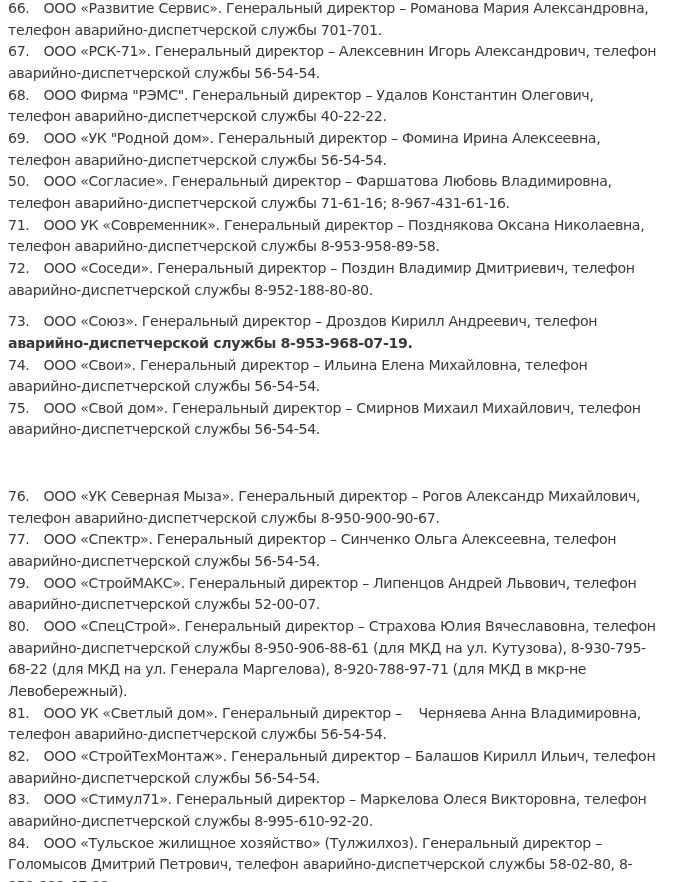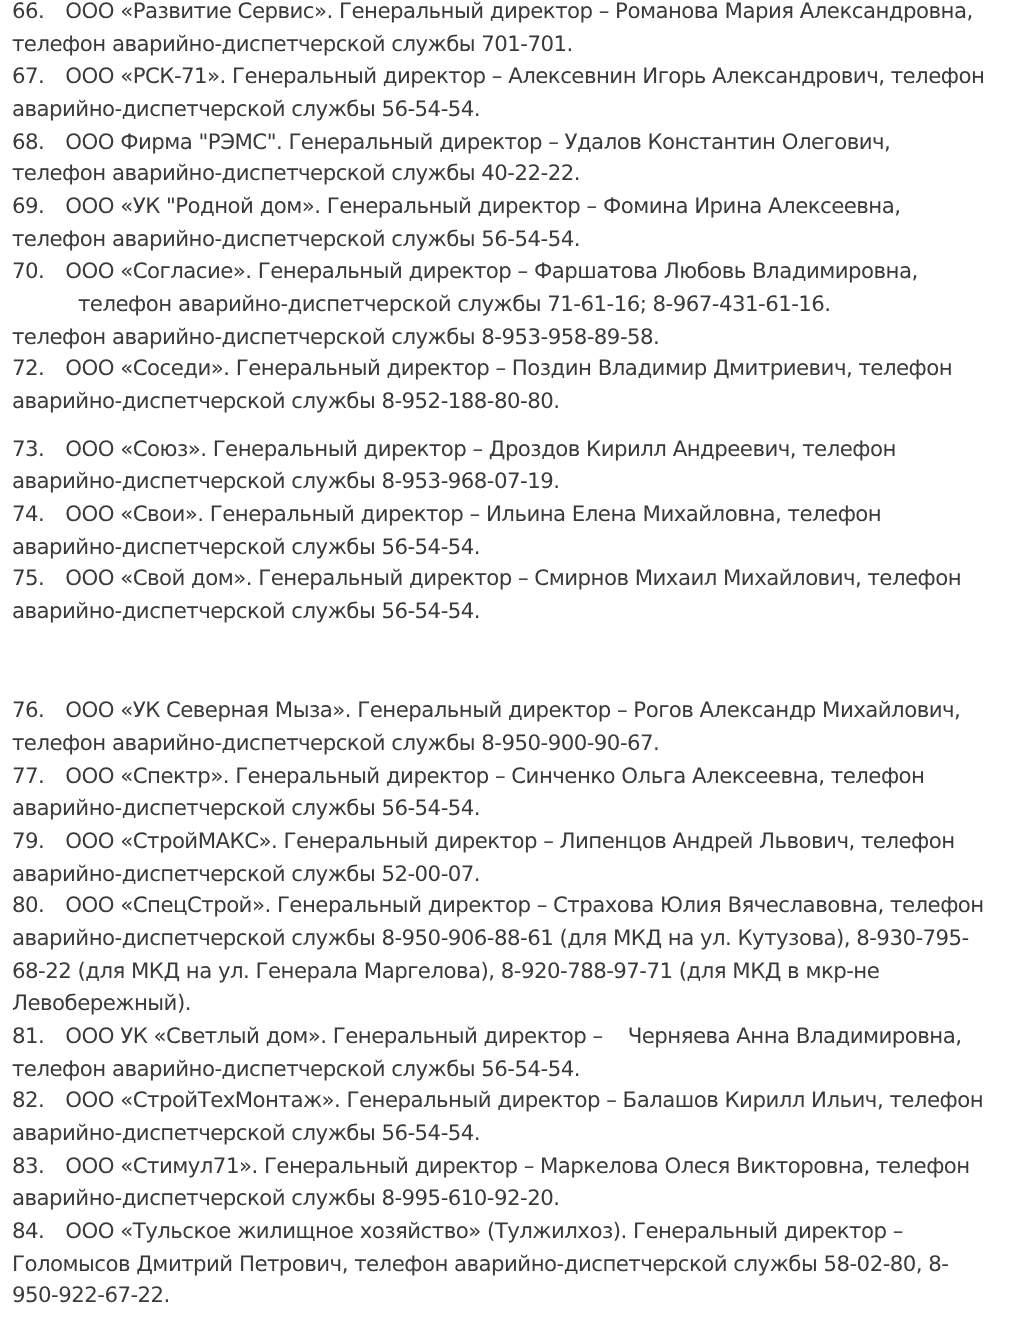--- a/index.html
+++ b/index.html
@@ -44,33 +44,34 @@
     </div>
     <div class="item">
       <div class="line" style="white-space: pre;"><span class="num">68.</span><span class="gap"></span><span class="text">ООО Фирма "РЭМС". Генеральный директор – Удалов Константин Олегович,</span></div>
       <div class="line" style="white-space: pre;"><span class="text">телефон аварийно-диспетчерской службы 40-22-22.</span></div>
     </div>
     <div class="item">
       <div class="line" style="white-space: pre;"><span class="num">69.</span><span class="gap"></span><span class="text">ООО «УК "Родной дом». Генеральный директор – Фомина Ирина Алексеевна,</span></div>
       <div class="line" style="white-space: pre;"><span class="text">телефон аварийно-диспетчерской службы 56-54-54.</span></div>
     </div>
     <div class="item">
-      <div class="line" style="white-space: pre;"><span class="num">70.</span><span class="gap"></span><span class="text">ООО «Согласие». Генеральный директор – Фаршатова Любовь Владимировна,</span></div>
-      <div class="line" style="white-space: pre; margin-left: 44px;"><span class="text">телефон аварийно-диспетчерской службы 71-61-16; 8-967-431-61-16.</span></div>
+      <div class="line" style="white-space: pre;"><span class="num">50.</span><span class="gap"></span><span class="text">ООО «Согласие». Генеральный директор – Фаршатова Любовь Владимировна,</span></div>
+      <div class="line" style="white-space: pre;"><span class="text">телефон аварийно-диспетчерской службы 71-61-16; 8-967-431-61-16.</span></div>
     </div>
     <div class="item">
+      <div class="line" style="white-space: pre;"><span class="num">71.</span><span class="gap"></span><span class="text">ООО УК «Современник». Генеральный директор – Позднякова Оксана Николаевна,</span></div>
       <div class="line" style="white-space: pre;"><span class="text">телефон аварийно-диспетчерской службы 8-953-958-89-58.</span></div>
     </div>
     <div class="item">
       <div class="line" style="white-space: pre;"><span class="num">72.</span><span class="gap"></span><span class="text">ООО «Соседи». Генеральный директор – Поздин Владимир Дмитриевич, телефон</span></div>
       <div class="line" style="white-space: pre;"><span class="text">аварийно-диспетчерской службы 8-952-188-80-80.</span></div>
     </div>
     <div class="item">
       <div class="line" style="white-space: pre; margin-top: 10px;"><span class="num">73.</span><span class="gap"></span><span class="text">ООО «Союз». Генеральный директор – Дроздов Кирилл Андреевич, телефон</span></div>
-      <div class="line" style="white-space: pre;"><span class="text">аварийно-диспетчерской службы 8-953-968-07-19.</span></div>
+      <div class="line" style="white-space: pre; font-weight: bold;"><span class="text">аварийно-диспетчерской службы 8-953-968-07-19.</span></div>
     </div>
     <div class="item">
       <div class="line" style="white-space: pre;"><span class="num">74.</span><span class="gap"></span><span class="text">ООО «Свои». Генеральный директор – Ильина Елена Михайловна, телефон</span></div>
       <div class="line" style="white-space: pre;"><span class="text">аварийно-диспетчерской службы 56-54-54.</span></div>
     </div>
     <div class="item">
       <div class="line" style="white-space: pre;"><span class="num">75.</span><span class="gap"></span><span class="text">ООО «Свой дом». Генеральный директор – Смирнов Михаил Михайлович, телефон</span></div>
       <div class="line" style="white-space: pre;"><span class="text">аварийно-диспетчерской службы 56-54-54.</span></div>
     </div>
     <div class="item">

